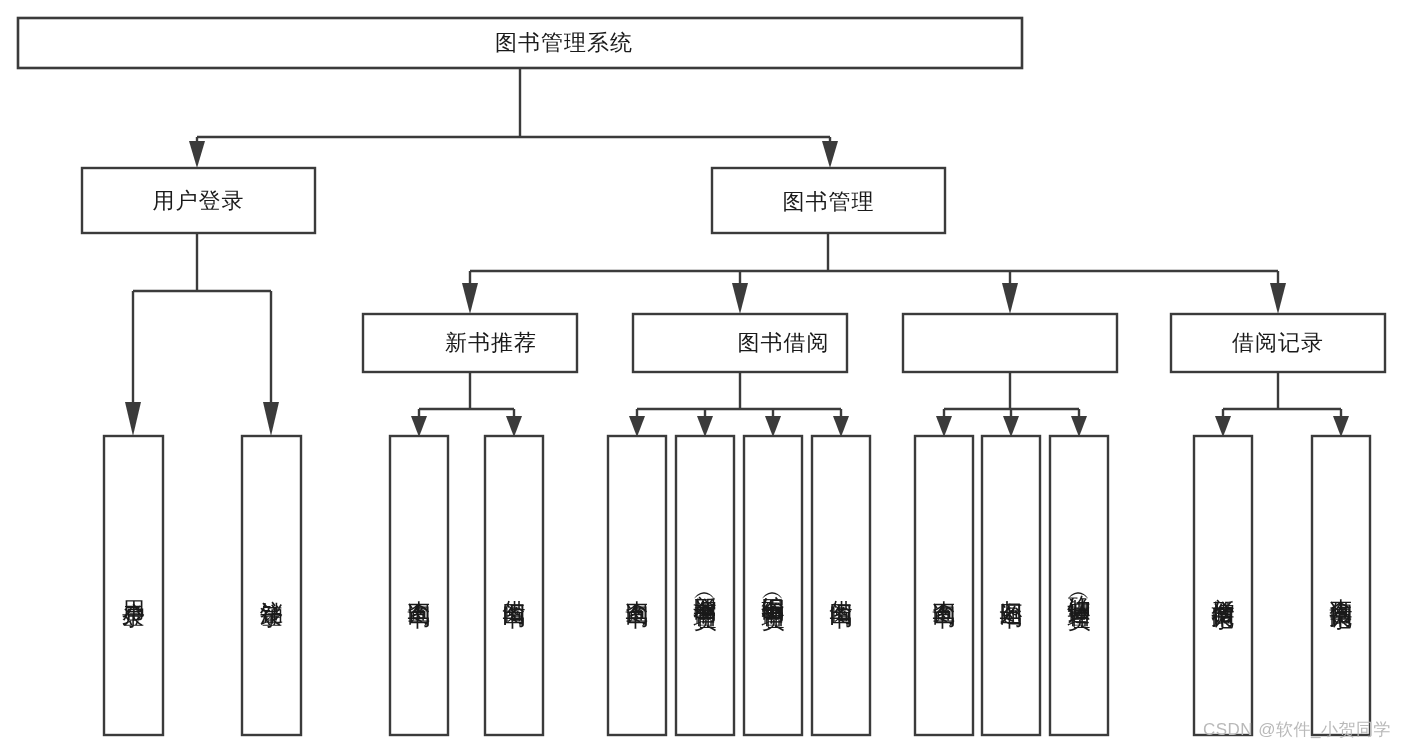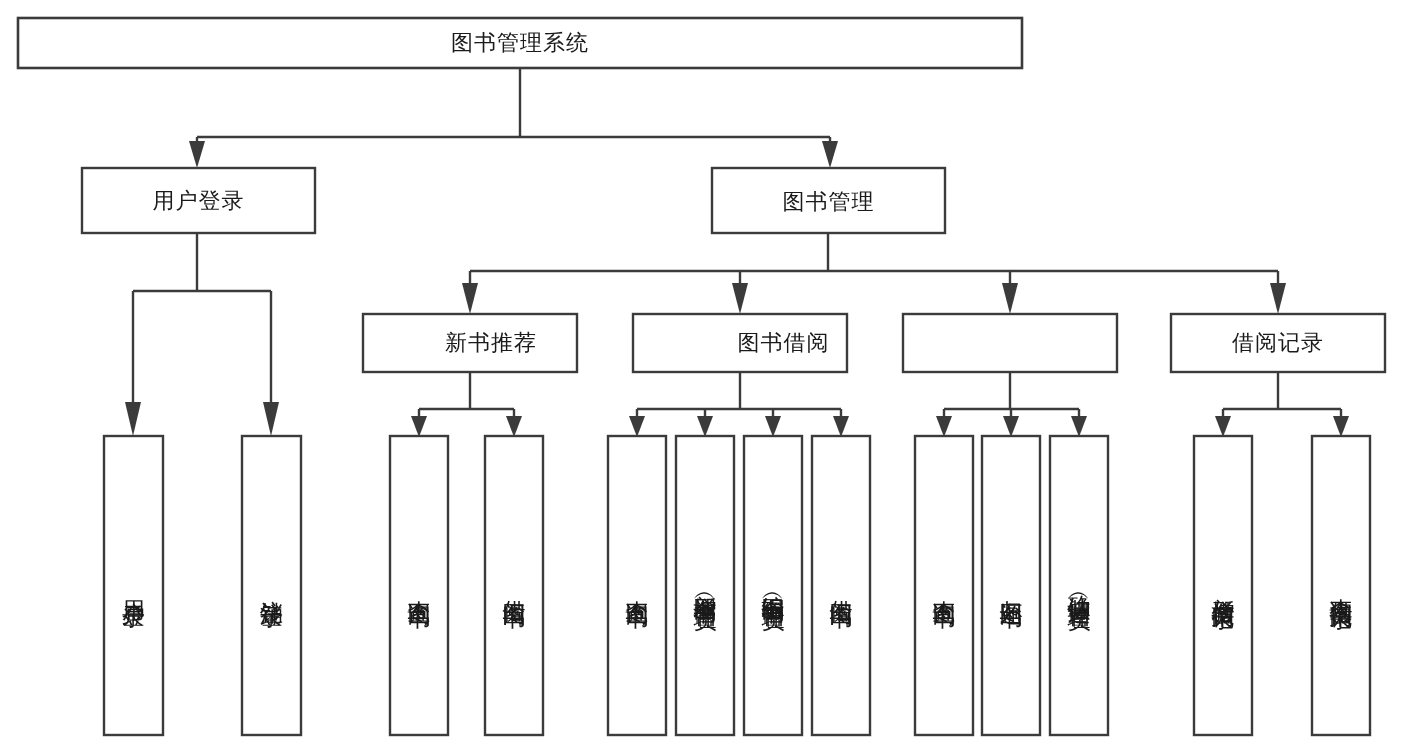--- a/index.html
+++ b/index.html
@@ -190,21 +190,21 @@
     <rect class="node-box" x="812" y="436" width="58" height="299"></rect>
 
     <rect class="node-box" x="915" y="436" width="58" height="299"></rect>
     <rect class="node-box" x="982" y="436" width="58" height="299"></rect>
     <rect class="node-box" x="1050" y="436" width="58" height="299"></rect>
 
     <rect class="node-box" x="1194" y="436" width="58" height="299"></rect>
     <rect class="node-box" x="1312" y="436" width="58" height="299"></rect>
   </svg>
 
-  <div class="hlabel-wrap" style="left:18px; top:18px; width:1004px; height:50px;">
+  <div class="hlabel-wrap" style="left:18px; top:18px; width:1004px; height:50px;padding-left:44px;">
     <span class="hlabel">图书管理系统</span>
   </div>
 
   <div class="hlabel-wrap" style="left:82px; top:168px; width:233px; height:65px;">
     <span class="hlabel">用户登录</span>
   </div>
   <div class="hlabel-wrap" style="left:712px; top:168px; width:233px; height:67px;text-align:right;">
     <span class="hlabel">图书管理</span>
   </div>
 
@@ -255,13 +255,14 @@
     <span class="vlabel">确认归还（管理员）</span>
   </div>
 
   <div class="vlabel-wrap" style="left:1194px; top:436px; width:58px; height:299px;">
     <span class="vlabel">新增借阅记录</span>
   </div>
   <div class="vlabel-wrap" style="left:1312px; top:436px; width:58px; height:299px;">
     <span class="vlabel">查询借阅记录</span>
   </div>
 
+  <div class="watermark">CSDN @软件_小贺同学</div>
 </div>
 
 </body></html>

